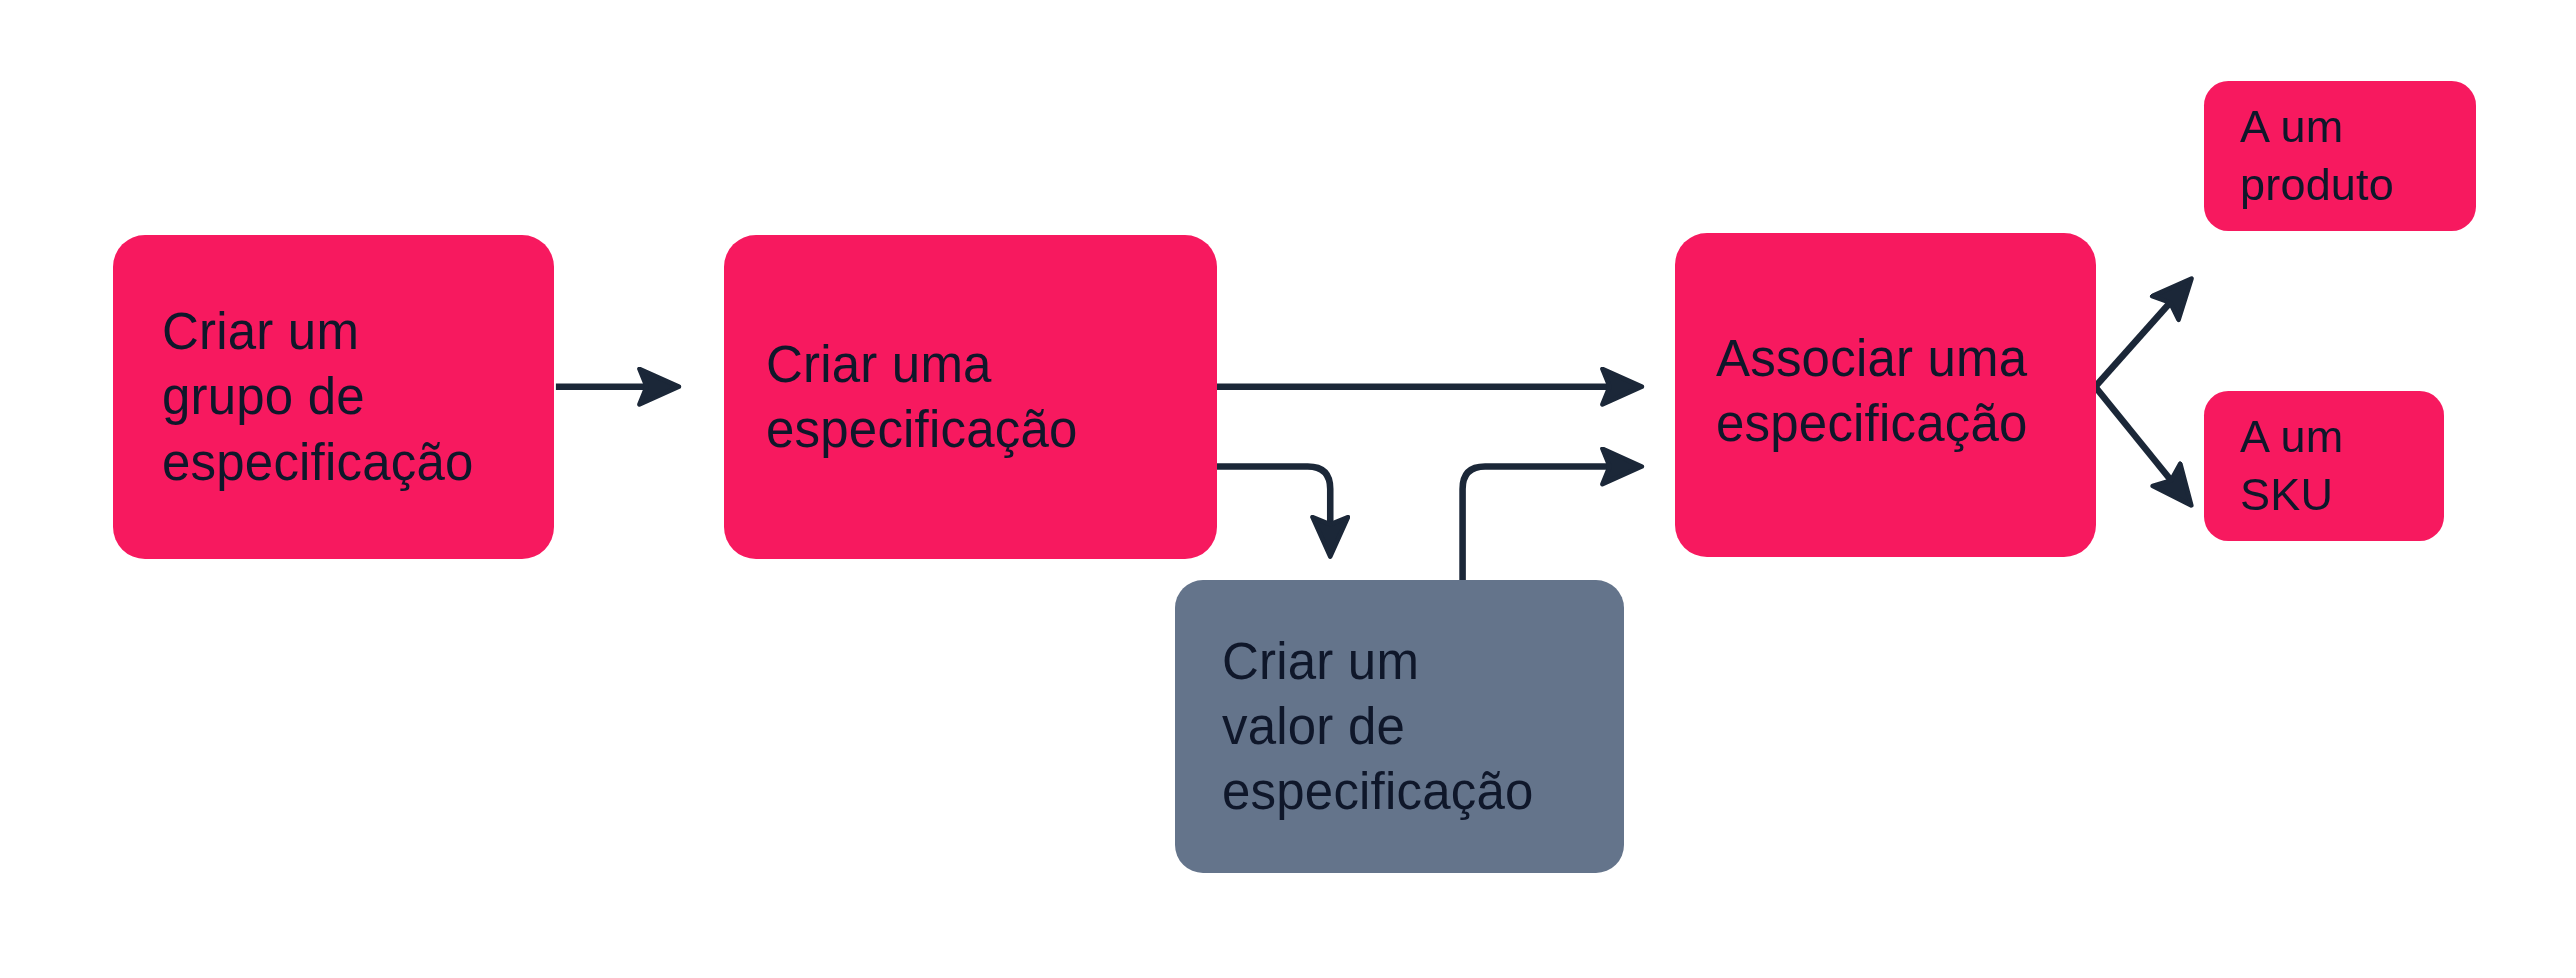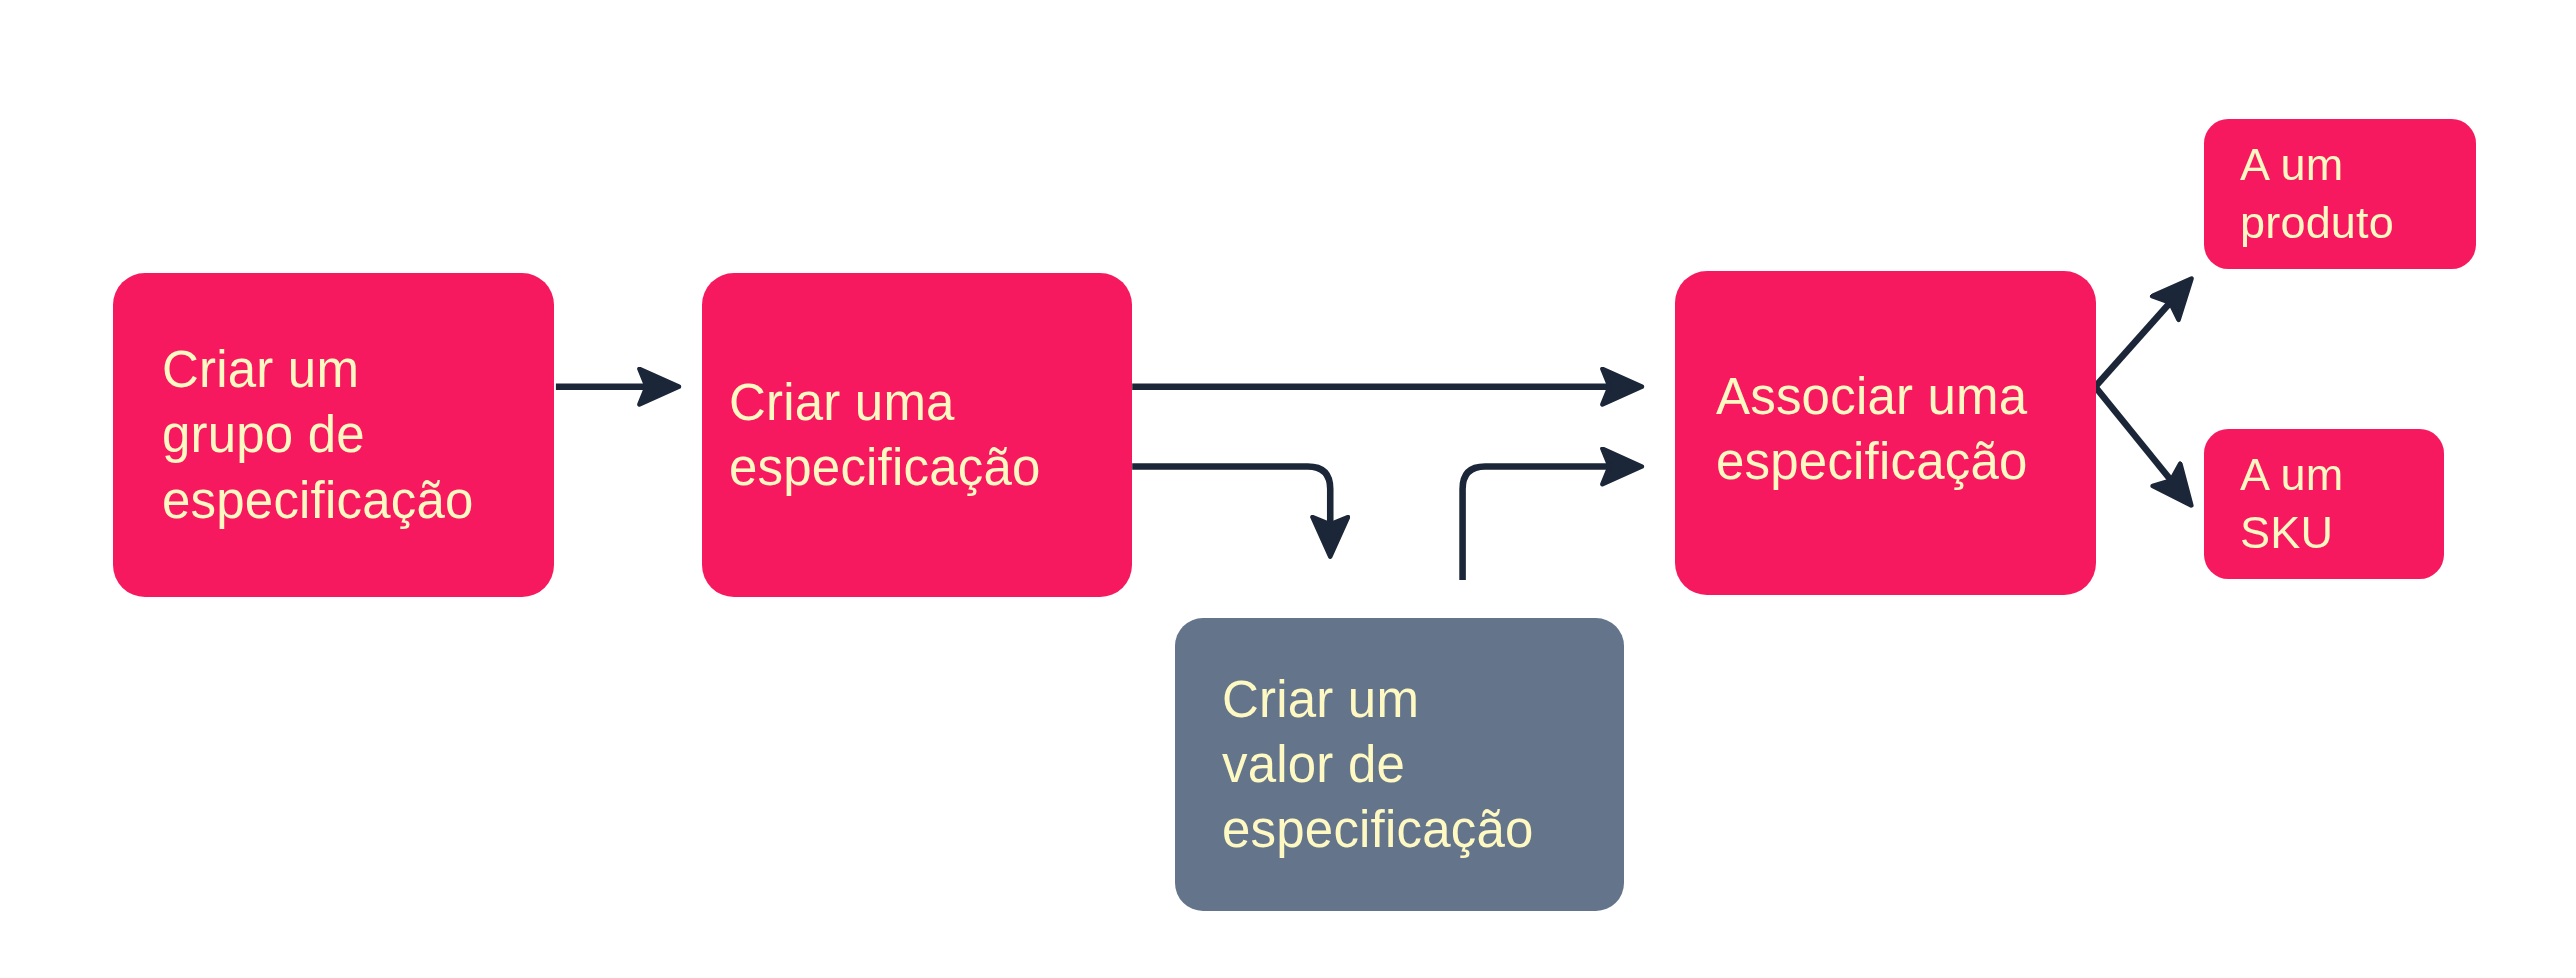--- a/index.html
+++ b/index.html
@@ -22,46 +22,45 @@
     left: 0;
     top: 0;
     width: 2576px;
     height: 978px;
     pointer-events: none;
   }
   .node {
     position: absolute;
     box-sizing: border-box;
     border-radius: 32px;
-    color: #fef9c3;
+    color: #0f172a;
     display: flex;
     flex-direction: column;
     justify-content: center;
     font-size: 51px;
     line-height: 1.28;
     letter-spacing: 0.2px;
     white-space: pre-line;
-    margin-top: 38px;
   }
   .node.pink  { background: #F7195F; }
   .node.slate { background: #64748B; }
 
   .node-label {
     display: block;
     white-space: pre-line;
   }
 
   
   #node-grupo {
     left: 113px;  top: 235px;  width: 441px;  height: 324px;
     padding: 0 0 0 49px;
   }
   #node-especificacao {
-    left: 702px;  top: 235px;  width: 430px;  height: 324px;
-    padding: 0 0 0 27px;
+    left: 724px;  top: 235px;  width: 493px;  height: 324px;
+    padding: 0 0 0 42px;
   }
   #node-valor {
     left: 1175px; top: 580px;  width: 449px;  height: 293px;
     padding: 0 0 0 47px;
     border-radius: 28px;
   }
   #node-associar {
     left: 1675px; top: 233px;  width: 421px;  height: 324px;
     padding: 0 0 8px 41px;
   }

